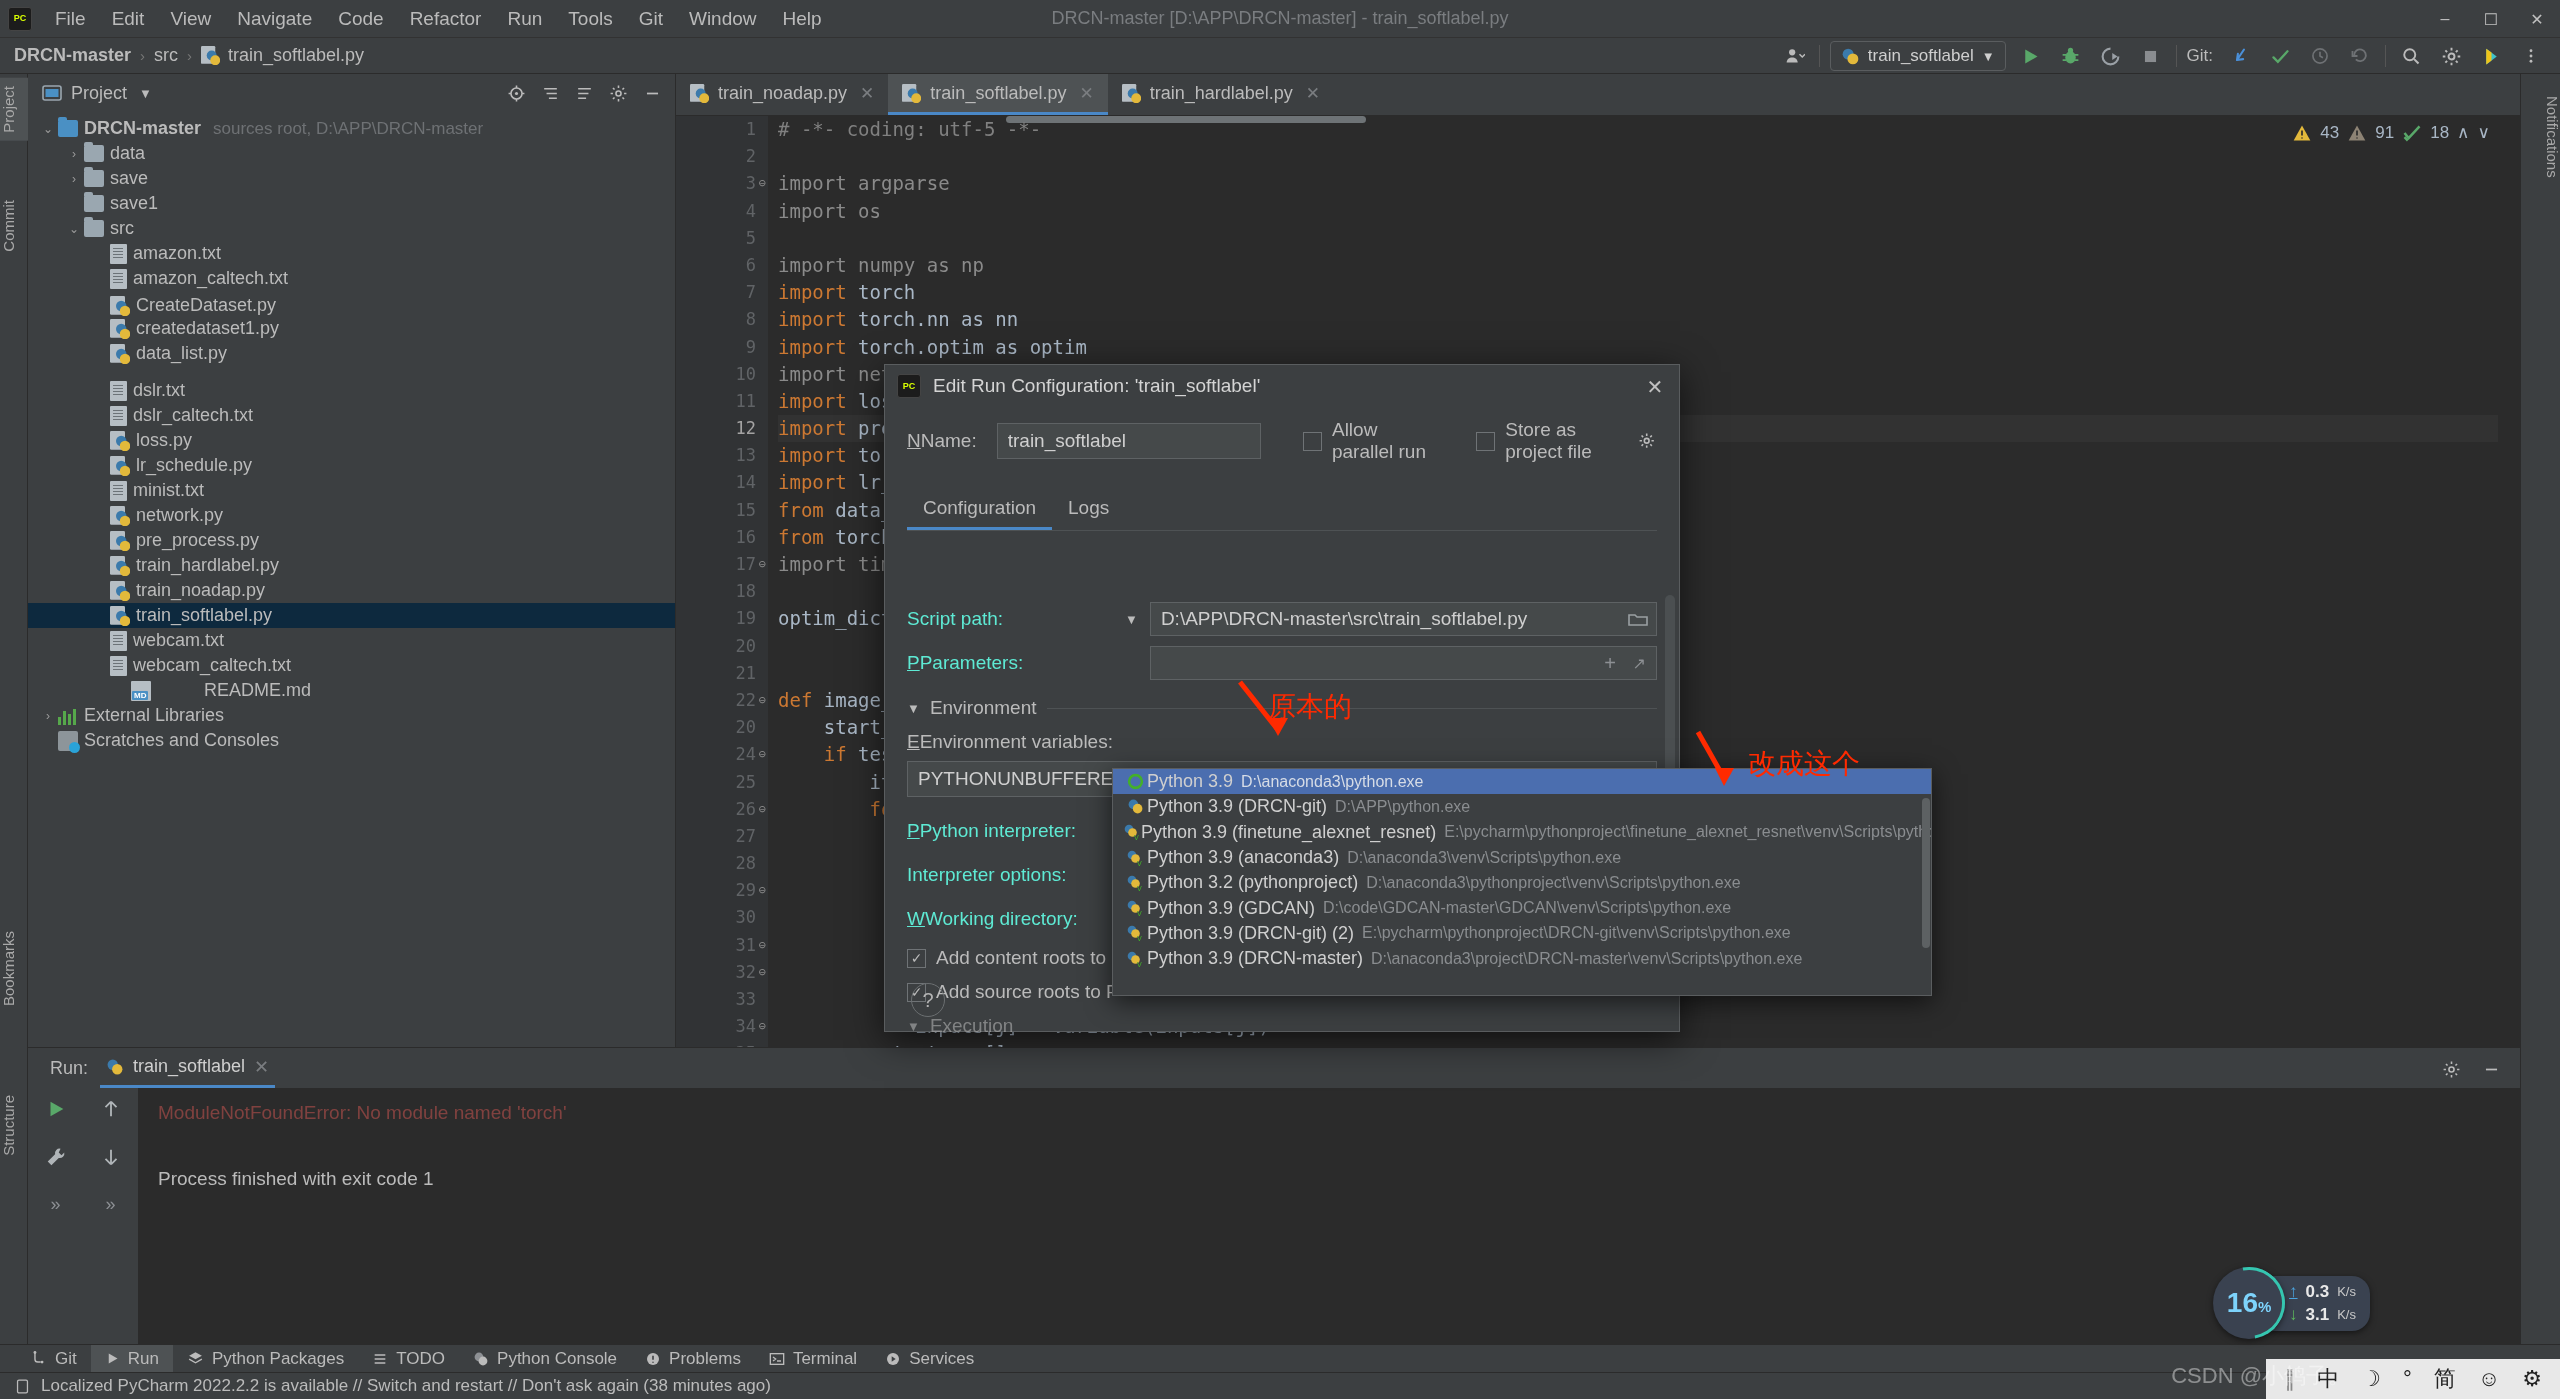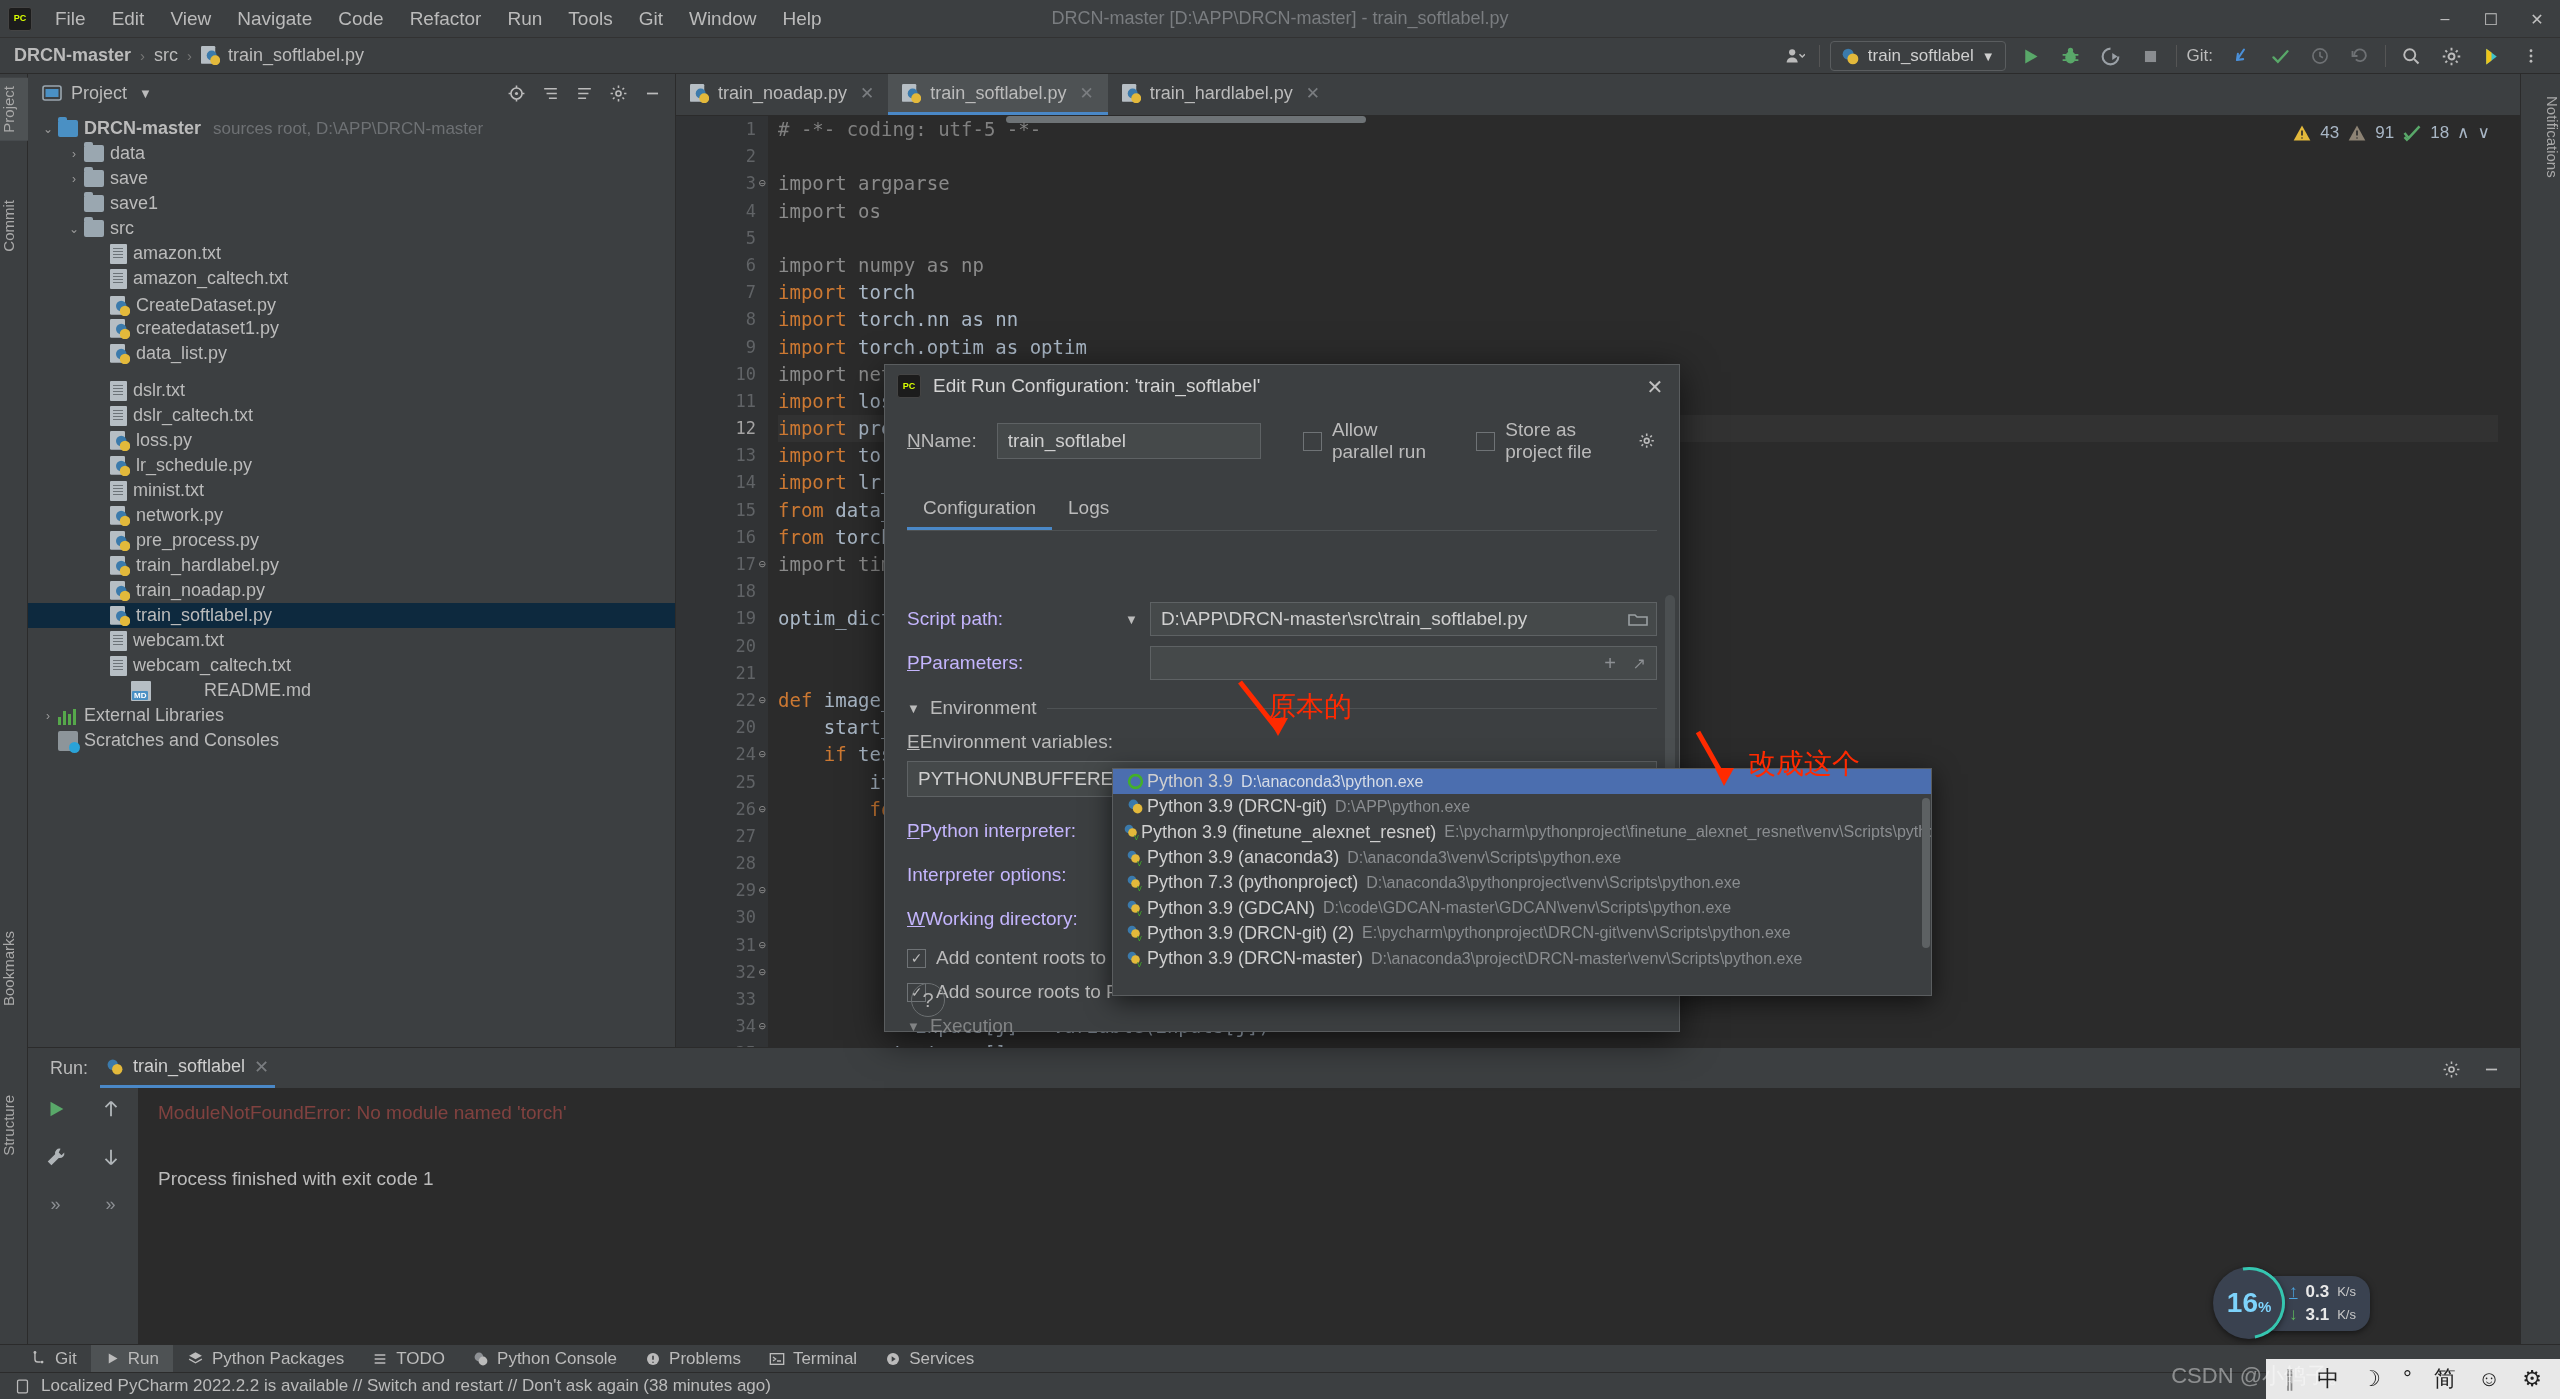--- a/index.html
+++ b/index.html
@@ -188,21 +188,21 @@
     color:#cfcfcf; padding:0 10px; display:flex; align-items:center; }
   .cbx { width:19px; height:19px; border:1px solid #6f7376; background:#3c3f41;
     display:inline-flex; align-items:center; justify-content:center; margin-right:10px;
     color:#bbb; font-size:14px; flex:0 0 19px; }
   .cbx.on { color:#bbb; }
   .dlg-tabs { display:flex; gap:0; margin:26px 22px 0 22px; border-bottom:1px solid #4e5254;}
   .dtab { padding:8px 16px; font-size:19px; color:#bbbbbb; border-bottom:3px solid transparent; }
   .dtab.active { border-bottom:3px solid #4a88c7; }
   .dlg-body { position:absolute; left:22px; right:22px; top:232px; bottom:68px; }
   .drow { display:flex; align-items:center; height:44px; }
-  .drow .dlab { width:218px; font-size:19px; color:#c4b5fd; }
+  .drow .dlab { width:218px; font-size:19px; color:#5eead4; }
   .dinput { flex:1; height:34px; background:#45494a; border:1px solid #5e6264;
     display:flex; align-items:center; padding:0 10px; font-size:19px; color:#cfcfcf;
     position:relative; }
   .dinput.focus { border:2px solid #3d7fc1; background:#45494a; }
   .sect-hdr { display:flex; align-items:center; gap:10px; margin-top:12px; }
   .sect-hdr .tri { color:#bbb; font-size:13px; }
   .sect-hdr .stitle { font-size:19px; color:#bbbbbb; }
   .sect-hdr .line { flex:1; height:1px; background:#4e5254; }
   .helpbtn { position:absolute; left:26px; bottom:14px; width:34px; height:34px;
     border-radius:50%; border:1px solid #6b6f71; color:#b4b4b4; display:flex;
@@ -1102,21 +1102,21 @@
         <span class="pth">D:\anaconda3\venv\Scripts\python.exe</span>
       </div>
       <div class="ddrow">
         <span style="width:24px;display:inline-flex;justify-content:center">
           <svg width="18" height="18" viewBox="0 0 18 18">
             <circle cx="6" cy="6" r="4.3" fill="#3b7aab"></circle>
             <circle cx="9.5" cy="9.5" r="4.3" fill="#e3b93b"></circle>
             <text x="11" y="17" font-size="7" fill="#43b02a" font-family="DejaVu Sans">V</text>
           </svg>
         </span>
-        <span>Python 7.3 (pythonproject)</span>
+        <span>Python 3.2 (pythonproject)</span>
         <span class="pth">D:\anaconda3\pythonproject\venv\Scripts\python.exe</span>
       </div>
       <div class="ddrow">
         <span style="width:24px;display:inline-flex;justify-content:center">
           <svg width="18" height="18" viewBox="0 0 18 18">
             <circle cx="6" cy="6" r="4.3" fill="#3b7aab"></circle>
             <circle cx="9.5" cy="9.5" r="4.3" fill="#e3b93b"></circle>
             <text x="11" y="17" font-size="7" fill="#43b02a" font-family="DejaVu Sans">V</text>
           </svg>
         </span>

